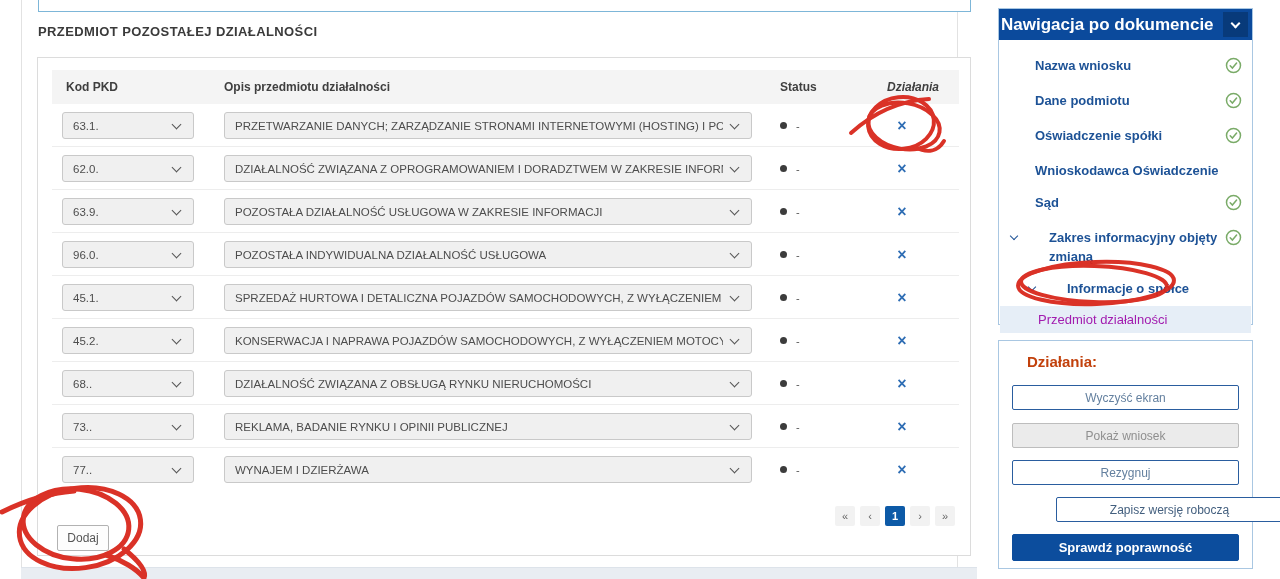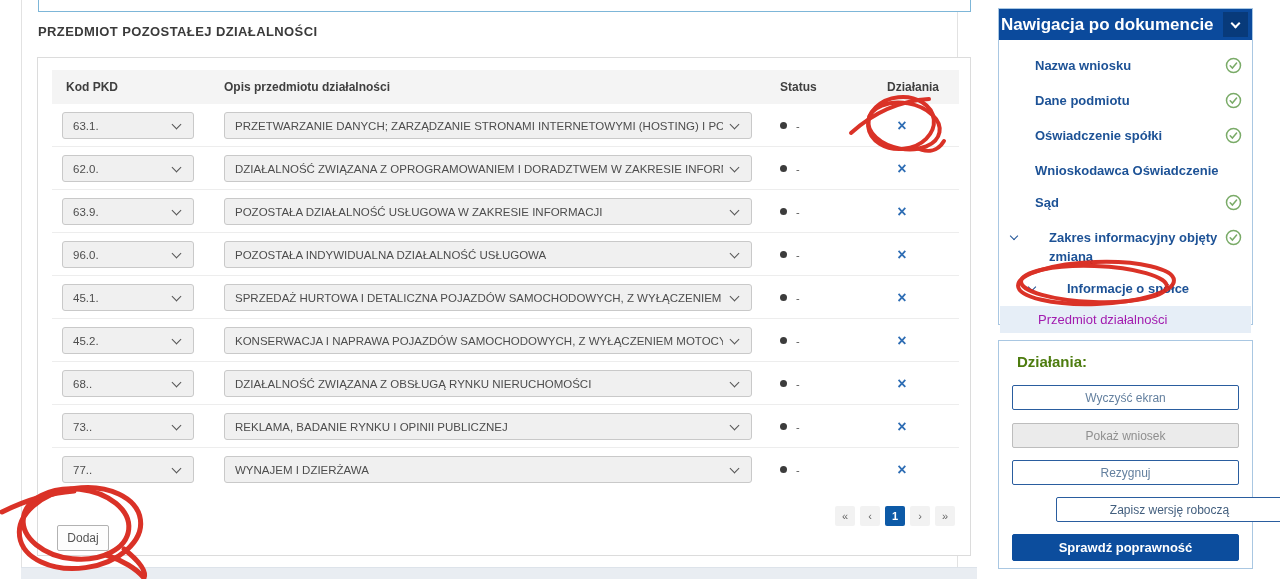--- a/index.html
+++ b/index.html
@@ -16,21 +16,21 @@
     background:#fff; border:1px solid #7db6d8; }
   .section-title { position:absolute; left:16px; top:24px; font-size:13px; font-weight:bold;
     color:#3a3a3a; letter-spacing:.4px; }
 
   
   .card { position:absolute; left:15px; top:57px; width:934px; height:499px;
     background:#fff; border:1px solid #dcdcdc; }
   .thead { position:absolute; left:14px; top:12px; width:907px; height:34px;
     background:#f4f4f4; }
   .th { position:absolute; top:10px; font-size:12px; font-weight:bold; color:#3f3f3f; }
-  .th-code { left:14px; } .th-desc { left:172px; } .th-status { left:728px; } .th-actions { left:835px; }
+  .th-code { left:14px; } .th-desc { left:172px; } .th-status { left:728px; } .th-actions { left:835px;font-style:italic; }
 
   .rows { position:absolute; left:14px; top:46px; width:907px; }
   .trow { position:relative; height:43px; border-bottom:1px solid #ededed; }
   .trow:last-child { border-bottom:none; }
   .select { position:absolute; top:8px; height:27px; background:#f0f0f0;
     border:1px solid #c9c9c9; border-radius:3px; display:flex; align-items:center;
     font-size:11.5px; color:#4d4d4d; cursor:pointer; }
   .select .txt { padding-left:10px; white-space:nowrap; overflow:hidden; flex:1; }
   .select-code { left:10px; width:132px;gap:27px; }
   .select-desc { left:172px; width:528px; }
@@ -68,21 +68,21 @@
     line-height:19px; cursor:pointer;margin-left:24px; }
   .chev-b { flex:0 0 auto; width:6px; height:6px; border-right:1.8px solid #1d5296;
     border-bottom:1.8px solid #1d5296; transform:rotate(45deg); margin:5px 8px 0 0; }
   .check { flex:0 0 auto; margin:1px 2px 0 6px; }
   .indent-1 { padding-left:18px; }
   .nav-sub { padding:6px 0 6px 38px; margin:1px -7px 1px -11px; font-size:13px;
     color:#a21caf; background:#e6eef7; cursor:pointer; }
 
   .actions-panel { position:absolute; left:998px; top:340px; width:255px; height:229px;
     background:#fff; border:1px solid #a9c7e2; }
-  .actions-title { position:absolute; left:18px; top:12px; font-size:15px; font-weight:bold; color:#4d7c0f; }
+  .actions-title { position:absolute; left:28px; top:12px; font-size:15px; font-weight:bold; color:#c2410c; }
   .abtn { position:absolute; left:13px; width:227px; height:25px; border-radius:2px;
     font-size:12px; font-family:inherit; cursor:pointer; }
   .abtn.outline { background:#fff; border:1px solid #2a5d9f; color:#64809f; }
   .abtn.disabled { background:#ebebeb; border:1px solid #bdbdbd; color:#8f8f8f; }
   .abtn.dark-text { color:#44607f; }
   .abtn.primary { background:#0c4d9d; border:1px solid #0c4d9d; color:#fff; font-weight:bold; font-size:13px; height:27px; }
   .ab1{top:44px;} .ab2{top:82px;} .ab3{top:119px;} .ab4{top:156px;margin-left:44px;} .ab5{top:193px;}
 
   .annotations { position:absolute; left:0; top:0; width:1280px; height:579px;
     pointer-events:none; }

